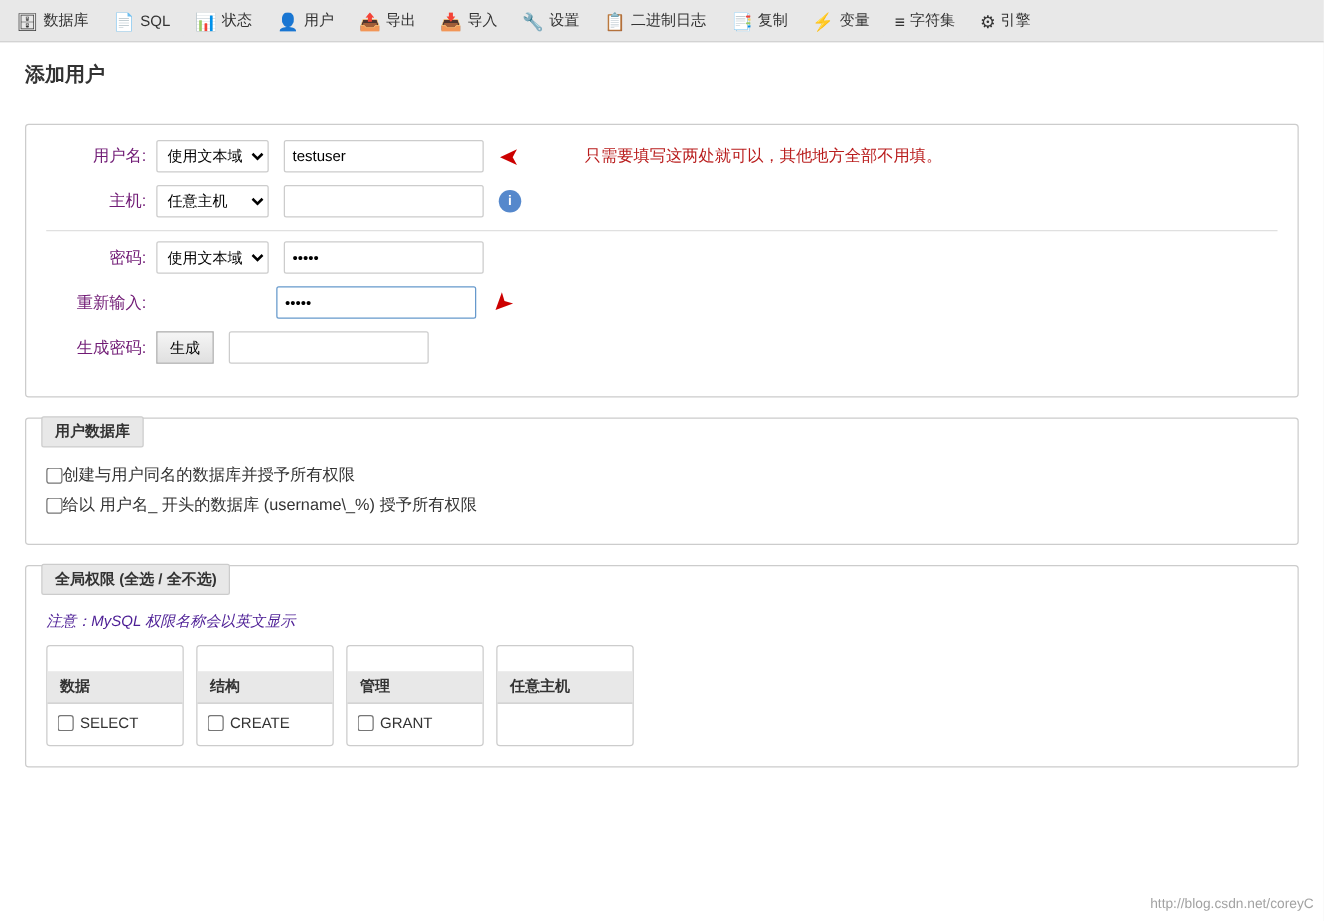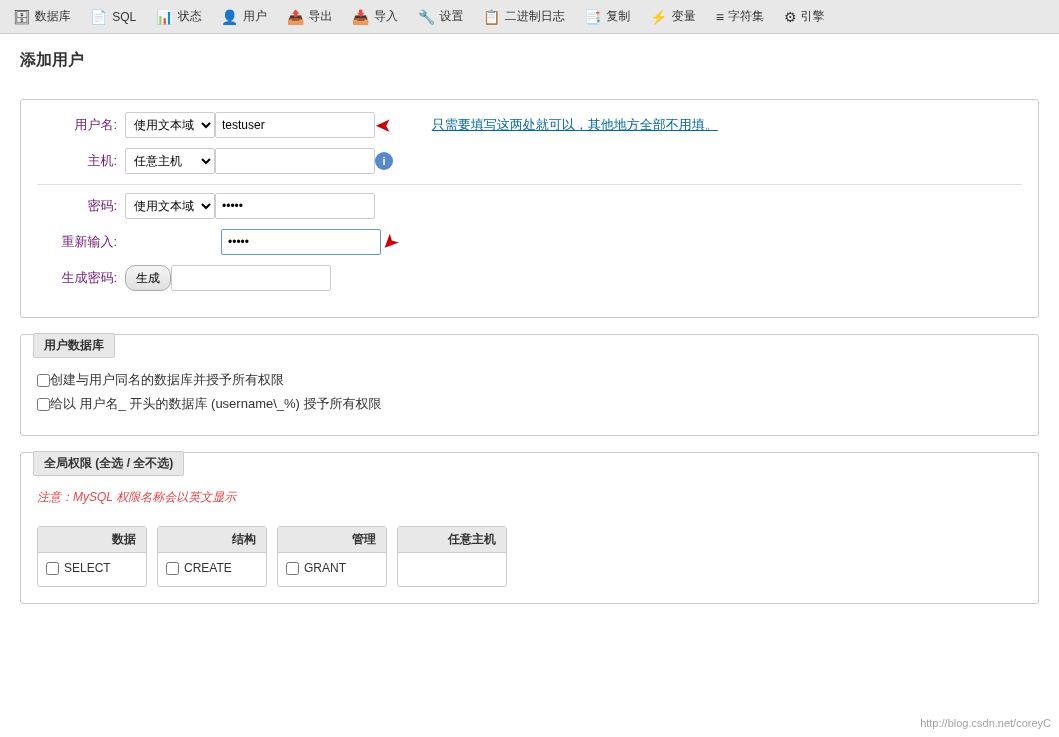--- a/index.html
+++ b/index.html
@@ -76,21 +76,21 @@
       width: 80px;
       text-align: right;
       margin-right: 8px;
       font-size: 13px;
       color: #701a75;
       flex-shrink: 0;
     }
     .form-controls {
       display: flex;
       align-items: center;
-      gap: 0;
+      gap: 12px;
     }
 
     select {
       padding: 3px 4px;
       border: 1px solid #ccc;
       border-radius: 2px;
       font-size: 12px;
       background: #fff;
       height: 26px;
       cursor: pointer;
@@ -115,68 +115,68 @@
       background: #5588cc;
       color: white;
       font-size: 11px;
       font-weight: bold;
       cursor: pointer;
     }
 
     .generate-btn {
       padding: 3px 10px;
       border: 1px solid #aaa;
-      border-radius: 10px;
+      border-radius: 0;
       background: linear-gradient(to bottom, #f5f5f5, #e0e0e0);
       cursor: pointer;
       font-size: 12px;
       height: 26px;
     }
 
     
     .annotation-text {
-      color: #0369a1;
+      color: #b91c1c;
       font-size: 13px;
       margin-left: 40px;
-      text-decoration: underline;
     }
 
     
     .checkbox-row {
       display: flex;
       align-items: center;
       gap: 0;
       margin-bottom: 6px;
       font-size: 13px;
     }
 
     
     .perm-section-title {
       font-style: italic;
-      color: #ef4444;
-      font-size: 12px;
-      margin-bottom: 20px;
+      color: #4c1d95;
+      font-size: 12px;
+      margin-bottom: 10px;
     }
     .perm-boxes {
       display: flex;
       gap: 10px;
       flex-wrap: wrap;
     }
     .perm-box {
       border: 1px solid #ccc;
       border-radius: 3px;
       min-width: 110px;
     }
     .perm-box-title {
       background: #e8e8e8;
       padding: 4px 10px;
       font-size: 12px;
       font-weight: bold;
       border-bottom: 1px solid #ccc;
-      text-align: right;
+      text-align: left;
+      margin-top: 20px;
     }
     .perm-box-body {
       padding: 8px;
     }
     .perm-item {
       display: flex;
       align-items: center;
       gap: 5px;
       font-size: 12px;
       margin-bottom: 3px;

